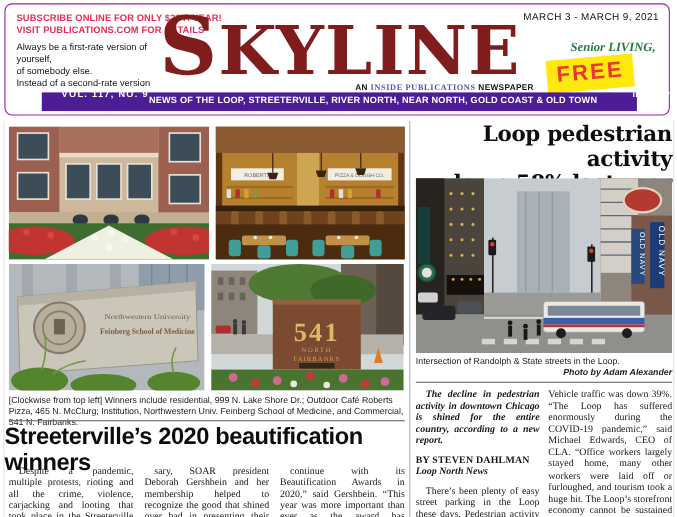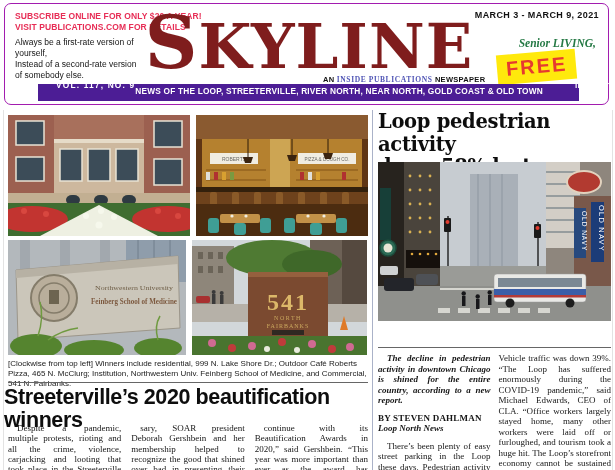--- a/index.html
+++ b/index.html
@@ -14,21 +14,21 @@
     font-size:8.5px;line-height:10.5px;letter-spacing:.1px;}
   .quote{position:absolute;left:10px;top:33px;width:152px;font-size:8.5px;line-height:11px;color:#141414;}
   .quote-attr{text-align:right;font-style:italic;font-weight:bold;padding-right:6px;margin-top:3px;}
   .masthead-title{position:absolute;left:136px;top:1px;width:336px;text-align:center;
     font-family:"DejaVu Serif",serif;font-weight:bold;color:#7f1d1d;font-size:61px;
     line-height:1.02;letter-spacing:1px;}
   .masthead-title::first-letter{font-size:73px;}
   .tagline{position:absolute;left:318px;top:71px;width:152px;text-align:center;
     font-size:7.5px;font-weight:bold;color:#111;letter-spacing:.3px;white-space:nowrap;}
   .tagline .brand{color:#5055b5;font-family:"Liberation Serif",serif;letter-spacing:.6px;}
-  .issue-date{position:absolute;right:9px;top:6px;font-size:9px;font-weight:bold;letter-spacing:.4px;text-align:right;}
+  .issue-date{position:absolute;right:9px;top:6px;font-size:9px;font-weight:normal;letter-spacing:.4px;text-align:right;}
   .promo{position:absolute;right:12px;top:33px;text-align:center;color:#267a46;
     font-family:"Liberation Serif",serif;font-style:italic;font-weight:bold;
     font-size:11.5px;line-height:13.5px;}
   .free-badge{position:absolute;left:492px;top:48px;background:#ffe90c;color:#e63a30;
     font-weight:bold;font-size:20px;letter-spacing:2px;padding:3px 9px 4px;
     transform:rotate(-5deg);}
   .bluebar{position:absolute;left:33px;top:80px;width:541px;height:17px;background:#4c1d95;
     color:#fff;display:flex;align-items:center;justify-content:space-between;
     font-size:8.3px;font-weight:bold;padding:0 12px 15px 18px;box-sizing:border-box;white-space:nowrap;}
   .bluebar .vol{letter-spacing:1.2px;}
@@ -50,21 +50,21 @@
   .rule{position:absolute;height:0;border-top:1px solid #666;}
   #ruleL{left:8px;top:272px;width:360px;}
   .headline-left{position:absolute;left:4px;top:276px;width:366px;text-align:left;
     font-weight:bold;font-size:21.5px;line-height:22.5px;letter-spacing:-.4px;color:#0d0d0d;}
   .cols-left{position:absolute;left:8px;top:313px;width:360px;height:47px;overflow:hidden;
     display:flex;gap:10px;}
   .cols-left .col, .art-col{flex:1;font-family:"Liberation Serif",serif;font-size:9px;
     line-height:10.3px;text-align:justify;color:#161616;}
   .cols-left p, .art-col p{margin:0;text-indent:9px;}
 
-  .headline-right{position:absolute;left:378px;top:1px;width:233px;text-align:left;
+  .headline-right{position:absolute;left:378px;top:1px;width:233px;text-align:right;
     font-family:"DejaVu Serif",serif;font-weight:bold;font-size:19.5px;line-height:22.5px;
     letter-spacing:-.3px;color:#0d0d0d;}
   #photoE{left:378px;top:52px;}
   .caption-right{position:absolute;left:378px;top:214px;width:233px;font-size:8px;
     line-height:9.5px;color:#1a1a1a;}
   .credit{text-align:right;font-style:italic;font-weight:bold;}
   #ruleR{left:378px;top:237px;width:233px;}
   .article-right{position:absolute;left:378px;top:243px;width:233px;height:117px;
     overflow:hidden;display:flex;gap:8px;}
   .art-col{line-height:10.5px;}
@@ -77,22 +77,22 @@
 
 <div class="sheet">
 
   <div class="header-frame">
     <div class="subscribe">
       <div>SUBSCRIBE ONLINE FOR ONLY $20 A YEAR!</div>
       <div>VISIT PUBLICATIONS.COM FOR DETAILS</div>
     </div>
     <div class="quote">
       <div>Always be a first-rate version of yourself,</div>
+      <div>of somebody else.</div>
       <div>Instead of a second-rate version</div>
-      <div>of somebody else.</div>
       <div class="quote-attr">— Judy Garland</div>
     </div>
     <div class="masthead-title">SKYLINE</div>
     <div class="tagline"><span>AN </span><span class="brand">INSIDE PUBLICATIONS</span><span> NEWSPAPER</span></div>
     <div class="issue-date">MARCH 3 - MARCH 9, 2021</div>
     <div class="promo">
       <div>Senior LIVING,</div>
       <div>page 7</div>
     </div>
     <div class="free-badge">FREE</div>
@@ -400,20 +400,24 @@
       <g fill="#17171a">
         <rect x="84" y="134" width="3.5" height="10"></rect>
           <circle cx="85.7" cy="131.5" r="2.2"></circle>
         <rect x="98" y="137" width="3.5" height="10"></rect>
           <circle cx="99.7" cy="134.5" r="2.2"></circle>
         <rect x="110" y="133" width="3.5" height="10"></rect>
           <circle cx="111.7" cy="130.5" r="2.2"></circle>
       </g>
     </svg>
 
+    <div class="caption-right">
+      <div>Intersection of Randolph &amp; State streets in the Loop.</div>
+      <div class="credit">Photo by Adam Alexander</div>
+    </div>
     <div class="rule" id="ruleR"></div>
 
     <div class="article-right">
       <div class="art-col">
         <p class="lede">The decline in pedestrian activity in downtown Chicago is shined for the entire country, according to a new report.</p>
         <p class="byline">BY STEVEN DAHLMAN</p>
         <p class="byline-org">Loop North News</p>
         <p>There’s been plenty of easy street parking in the Loop these days. Pedestrian activity in the Loop last year was less than half</p>
       </div>
       <div class="art-col">

